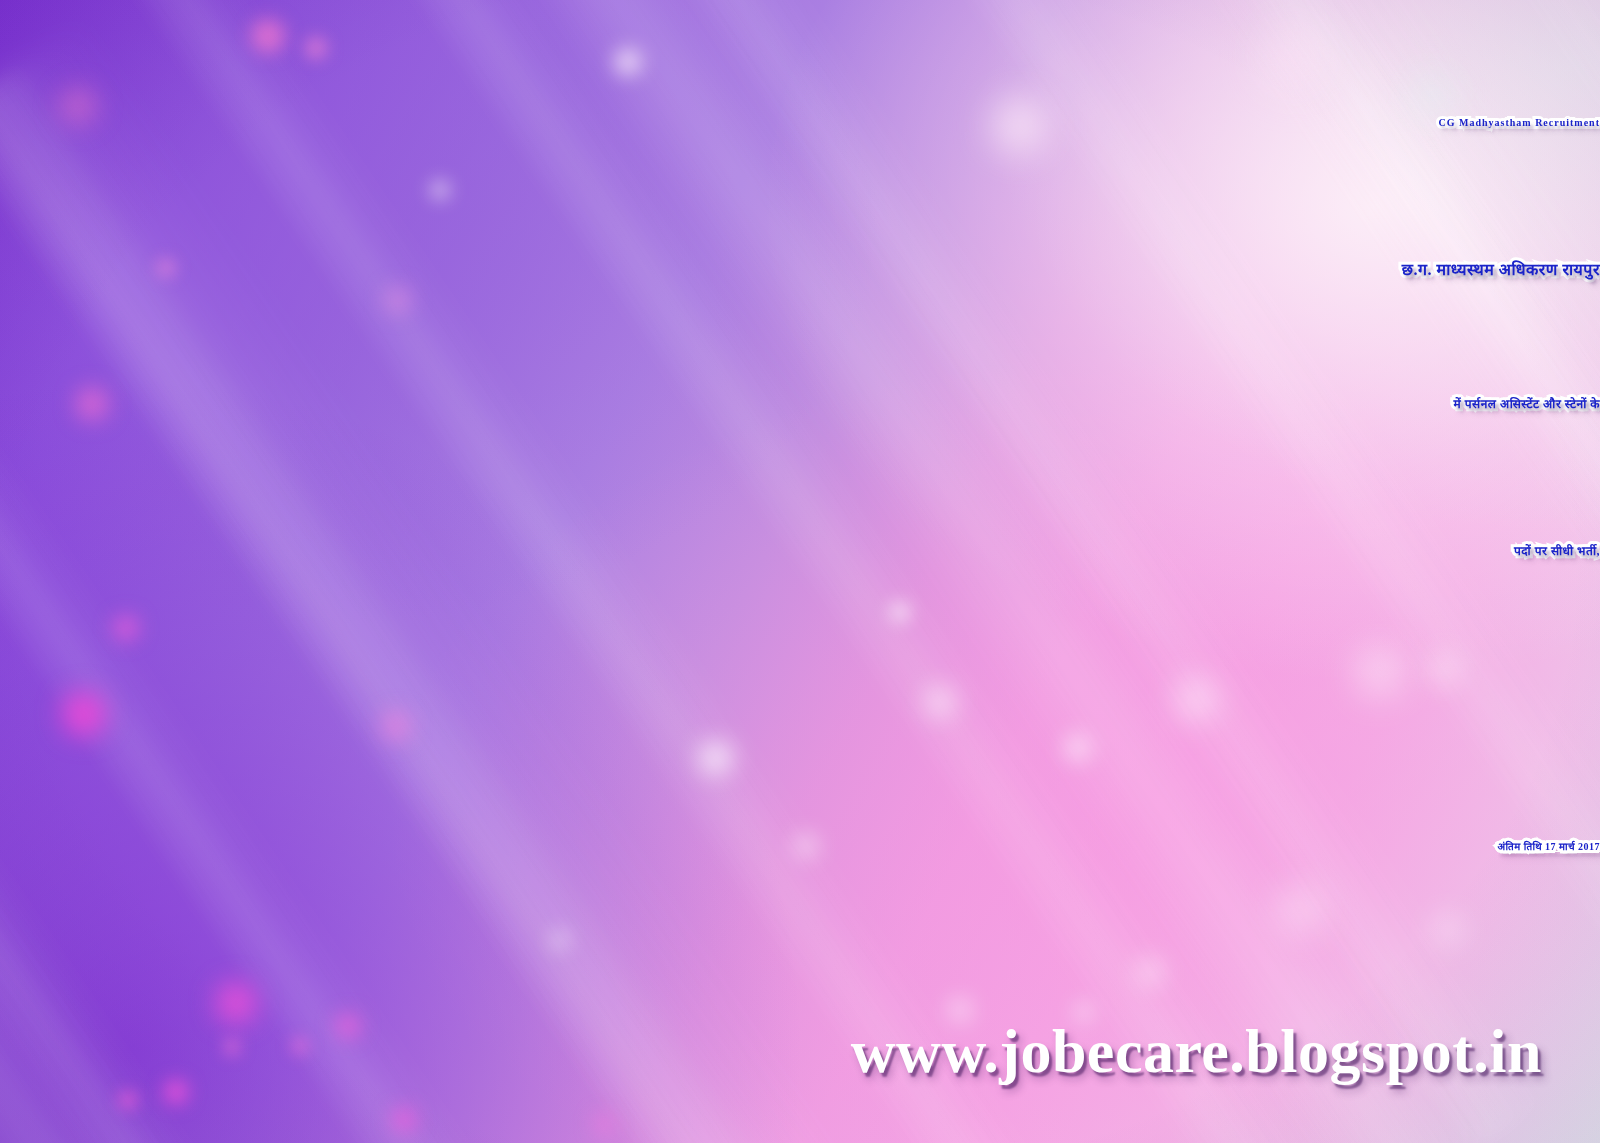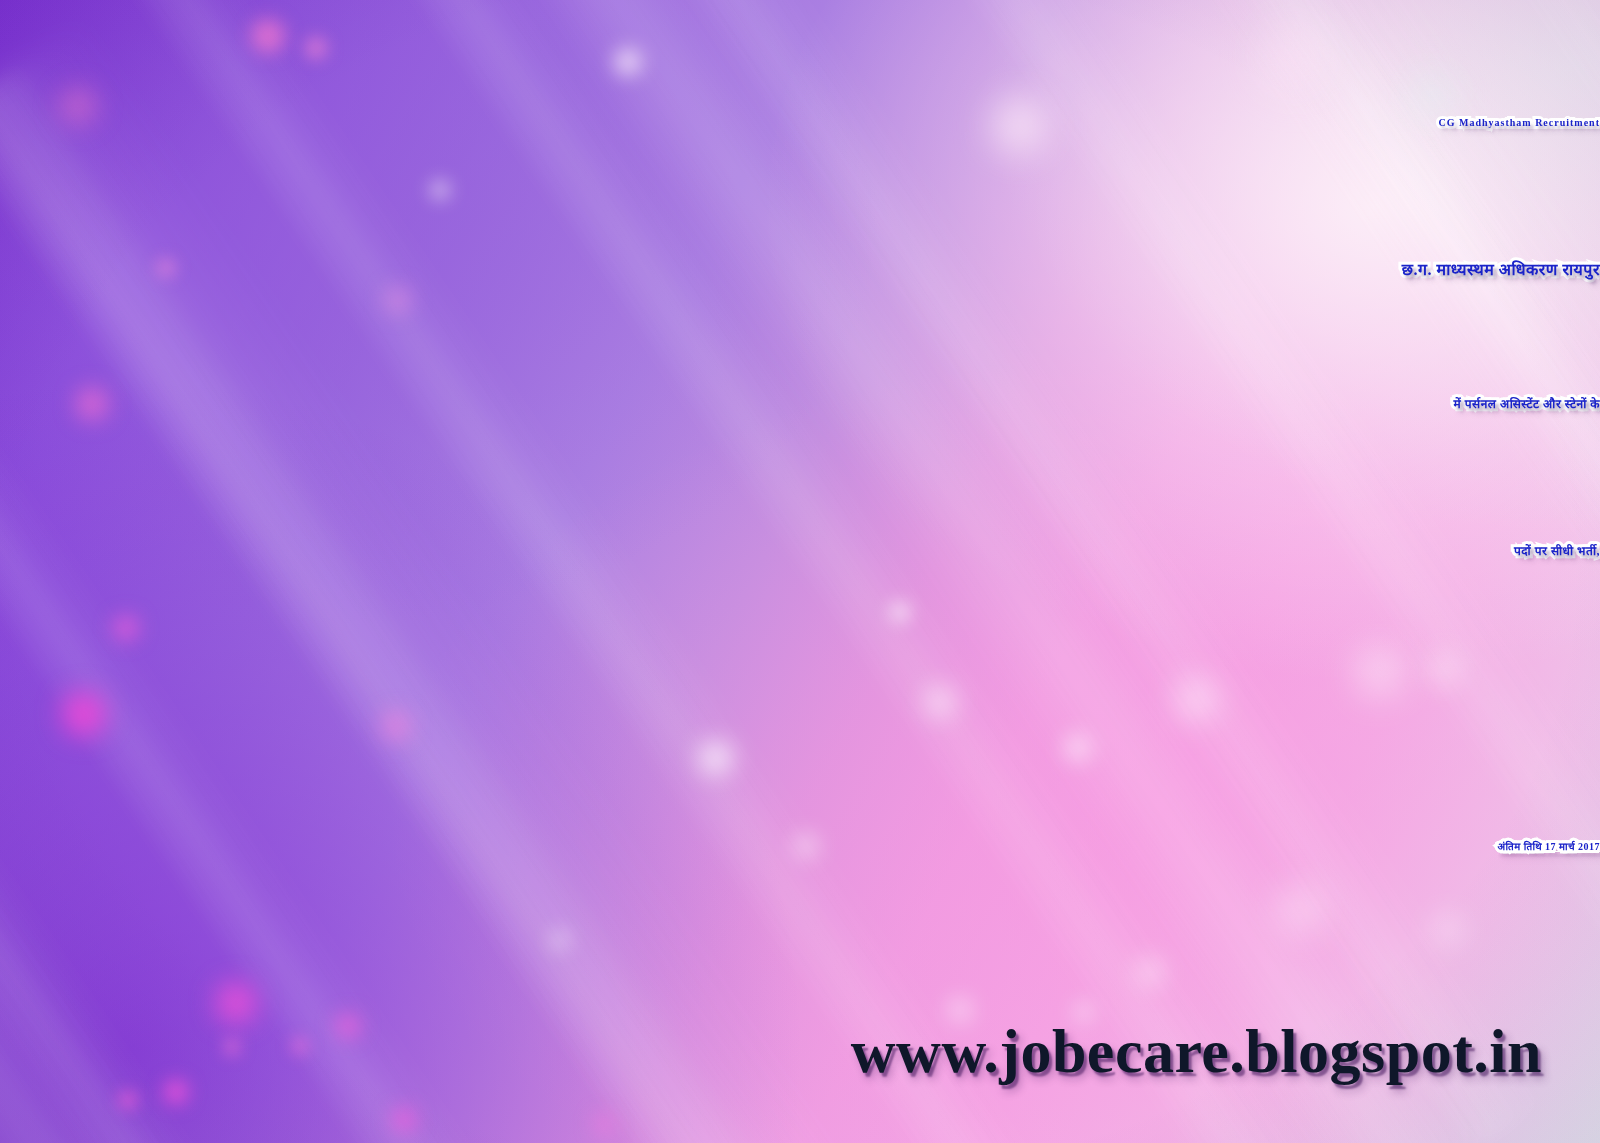--- a/index.html
+++ b/index.html
@@ -120,21 +120,21 @@
   }
   .hi1 { position: absolute; top: 262px;  font-size: 80px; }
   .hi2 { position: absolute; top: 398px;  font-size: 80px; }
   .hi3 { position: absolute; top: 545px;  font-size: 80px; }
   .hi4 { position: absolute; top: 842px;  font-size: 88px; }
 
   .site {
     position: absolute;
     top: 1016px;
     right: 58px;
-    color: #0f172a;
+    color: #ffffff;
     font-size: 62px;
     font-weight: bold;
     letter-spacing: 0.5px;
     white-space: nowrap;
     text-shadow:
       3px 4px 2px rgba(70,25,95,0.55),
       5px 7px 9px rgba(70,25,95,0.30);
   }
 </style>
 </head>

